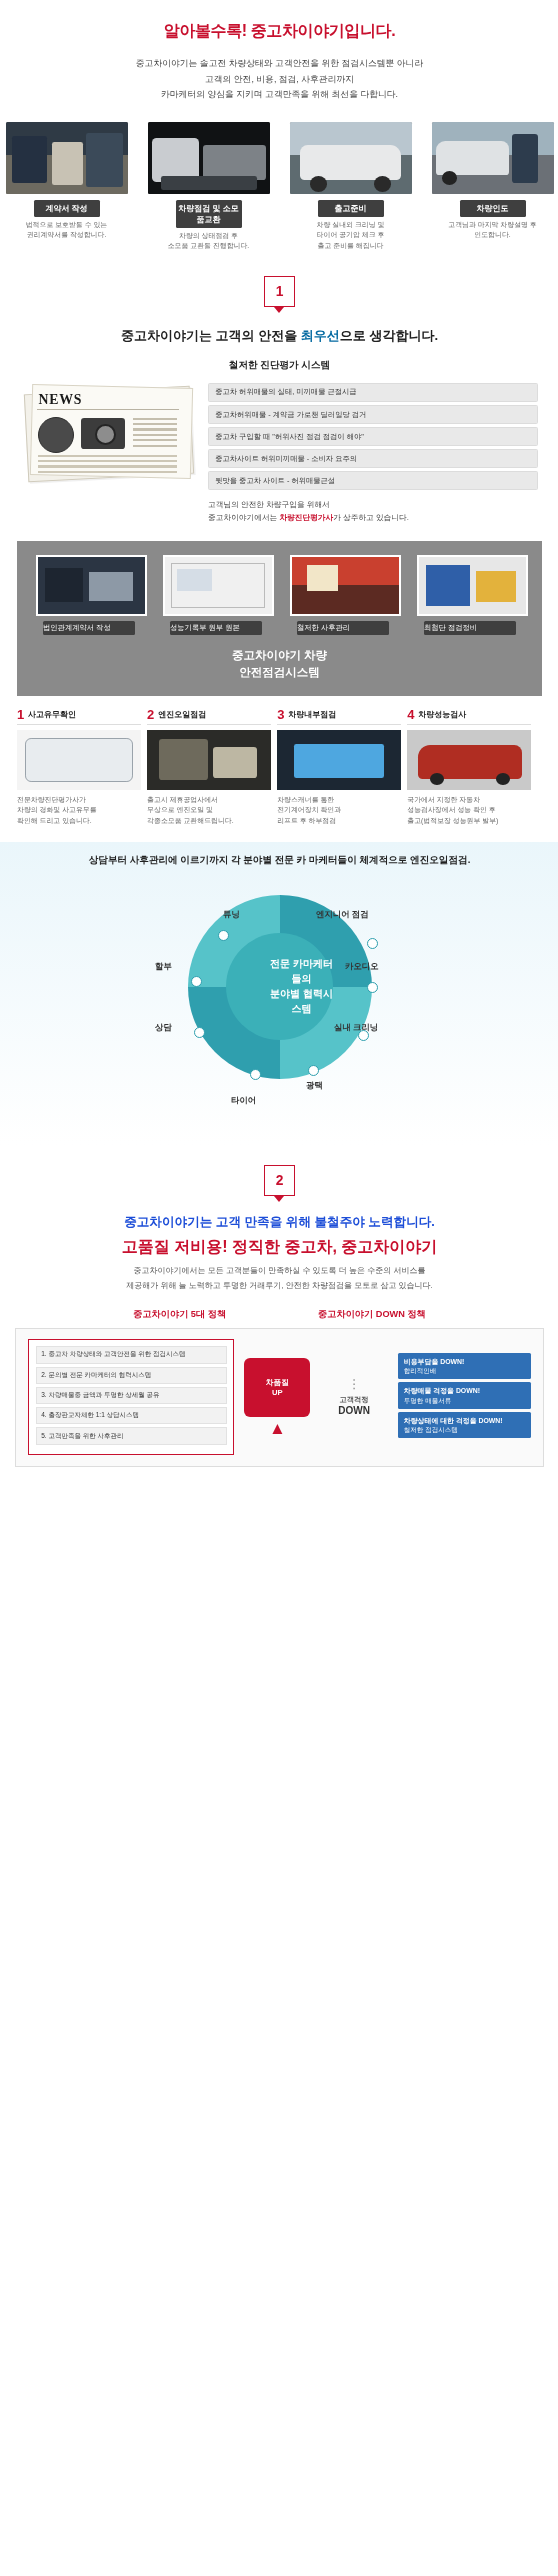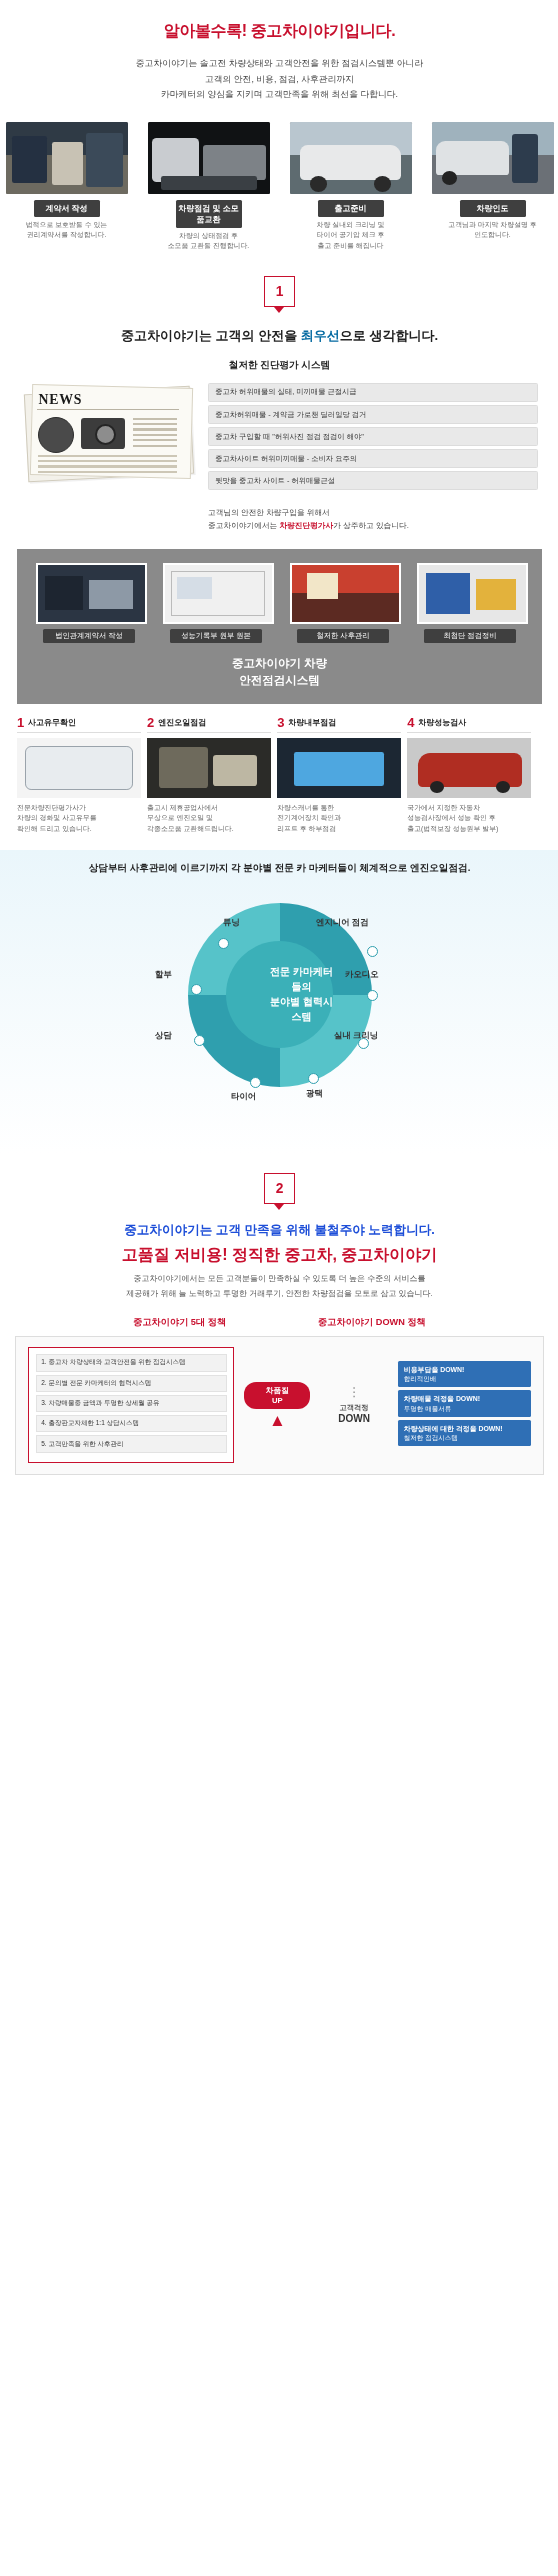--- a/index.html
+++ b/index.html
@@ -141,33 +141,33 @@
   .news .lines i{display:block;height:2.3px;background:#c5bfae;margin-bottom:3.1px;}
   .news .cols{position:absolute;left:17px;top:72px;width:139px;}
   .news .cols i{display:block;height:2.3px;background:#cdc7b6;margin-bottom:3.1px;}
 
   .diag-list{flex:1;}
   .diag-list .item{
     background:#e9e9e9;border:0.8px solid #dcdcdc;border-radius:1.5px;
     font-size:7.3px;color:#333;padding:3.8px 6.1px;margin-bottom:3.1px;line-height:1.3;
   }
   .diag-note{
-    font-size:7.7px;color:#444;line-height:1.7;margin-top:16px;
+    font-size:7.7px;color:#444;line-height:1.7;margin-top:8px;
   }
   .diag-note .hl{color:#c8102e;font-weight:bold;}
 
   
   .gray-panel{
     margin:6.1px 17px 0;
     background:#8a8a8a;
     padding:13.8px 12.2px 15.3px;
     position:relative;
   }
   .gp-grid{display:flex;flex-wrap:wrap;justify-content:center;gap:12.2px 20px;}
-  .gp-card{width:107px;text-align:center;}
+  .gp-card{width:107px;text-align:left;}
   .gp-img{
     width:107px;height:57px;border:2.3px solid #fff;background:#5a5a5a;position:relative;overflow:hidden;
   }
   .gp1{background:#2b3543;}
   .gp1 .x{position:absolute;left:7.7px;top:10.7px;width:38px;height:34px;background:#1d2530;}
   .gp1 .y{position:absolute;left:51px;top:15.3px;width:44px;height:29px;background:#8d99a6;}
   .gp2{background:#f0f0f0;}
   .gp2 .x{position:absolute;left:6.1px;top:6.1px;right:6.1px;bottom:6.1px;border:0.8px solid #bbb;}
   .gp2 .y{position:absolute;left:12.2px;top:12.2px;width:35px;height:21.4px;background:#d5dde6;}
   .gp3{background:#d9d2c0;}
@@ -243,21 +243,21 @@
   .bottom{
     margin:0 15.3px 13.8px;border:0.8px solid #ddd;background:#fafafa;padding:10.7px 12.2px;
     display:flex;align-items:center;gap:10.7px;
   }
   .bl{width:191px;border:1.5px solid #c8102e;background:#fff;padding:6.1px;}
   .bl .row{
     font-size:6.5px;color:#333;background:#f2f2f2;border:0.8px solid #e2e2e2;padding:3.1px 4.6px;margin-bottom:3.1px;
   }
   .bm{width:66px;text-align:center;}
   .bm .up{
-    background:#c8102e;color:#fff;font-size:7.7px;font-weight:bold;padding:4px 0;border-radius:12px;
+    background:#c8102e;color:#fff;font-size:7.7px;font-weight:bold;padding:20px 0;border-radius:6px;
   }
   .bm .arrow-up{color:#c8102e;font-size:17px;line-height:1;margin-top:3.1px;}
   .bmid{width:66px;text-align:center;}
   .bmid .dots{color:#888;font-size:12.2px;line-height:1.1;}
   .bmid .dn{font-size:7.3px;color:#555;font-weight:bold;margin-top:3.1px;}
   .bmid .dnbig{font-size:10px;color:#333;font-weight:bold;}
   .br{flex:1;}
   .br .row{
     font-size:6.5px;color:#fff;background:#2f6fb5;padding:3.8px 6.1px;margin-bottom:3.1px;border-radius:1.5px;line-height:1.4;
   }
@@ -479,21 +479,21 @@
       <div class="node" style="left:252px;top:110px;"></div>
       <div class="nlabel" style="left:230px;top:89px;">카오디오</div>
 
       <div class="node" style="left:243px;top:158px;"></div>
       <div class="nlabel" style="left:219px;top:150px;">실내 크리닝</div>
 
       <div class="node" style="left:193px;top:193px;"></div>
       <div class="nlabel" style="left:191px;top:208px;">광택</div>
 
       <div class="node" style="left:135px;top:197px;"></div>
-      <div class="nlabel" style="left:116px;top:211px;">타이어</div>
+      <div class="nlabel" style="left:116px;top:223px;">타이어</div>
 
       <div class="node" style="left:79px;top:155px;"></div>
       <div class="nlabel" style="left:40px;top:150px;">상담</div>
 
       <div class="node" style="left:76px;top:104px;"></div>
       <div class="nlabel" style="left:40px;top:89px;">할부</div>
 
       <div class="node" style="left:103px;top:58px;"></div>
       <div class="nlabel" style="left:80px;top:37px;margin-left:28px;">튜닝</div>
     </div>

